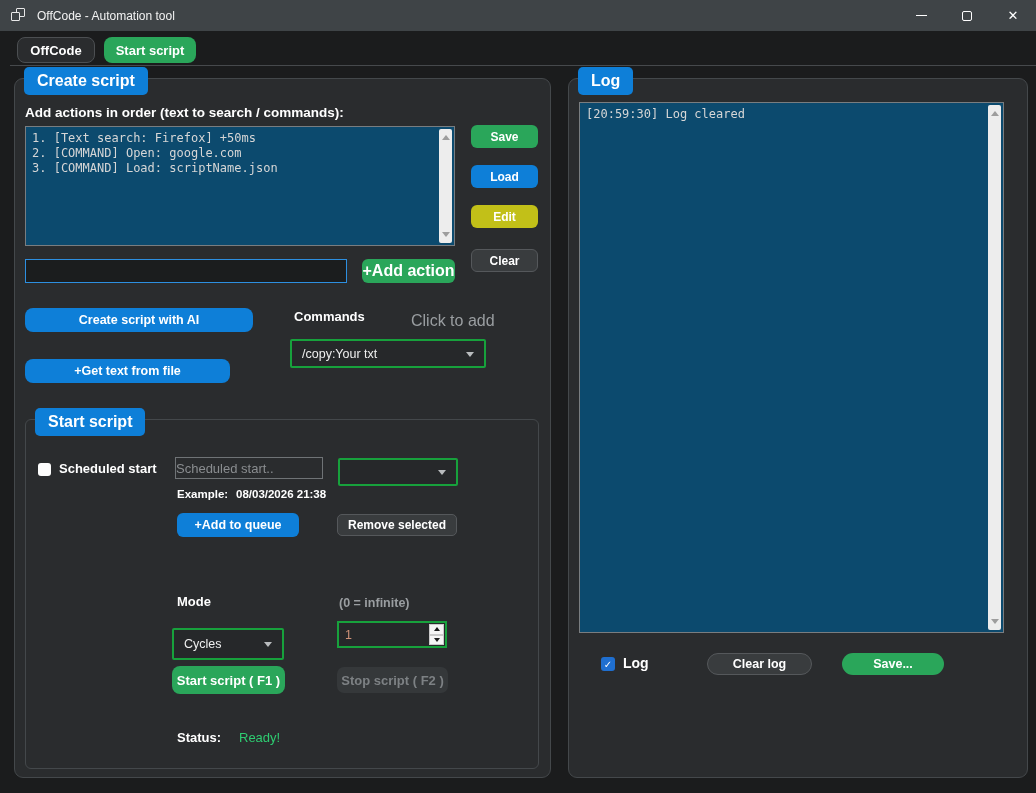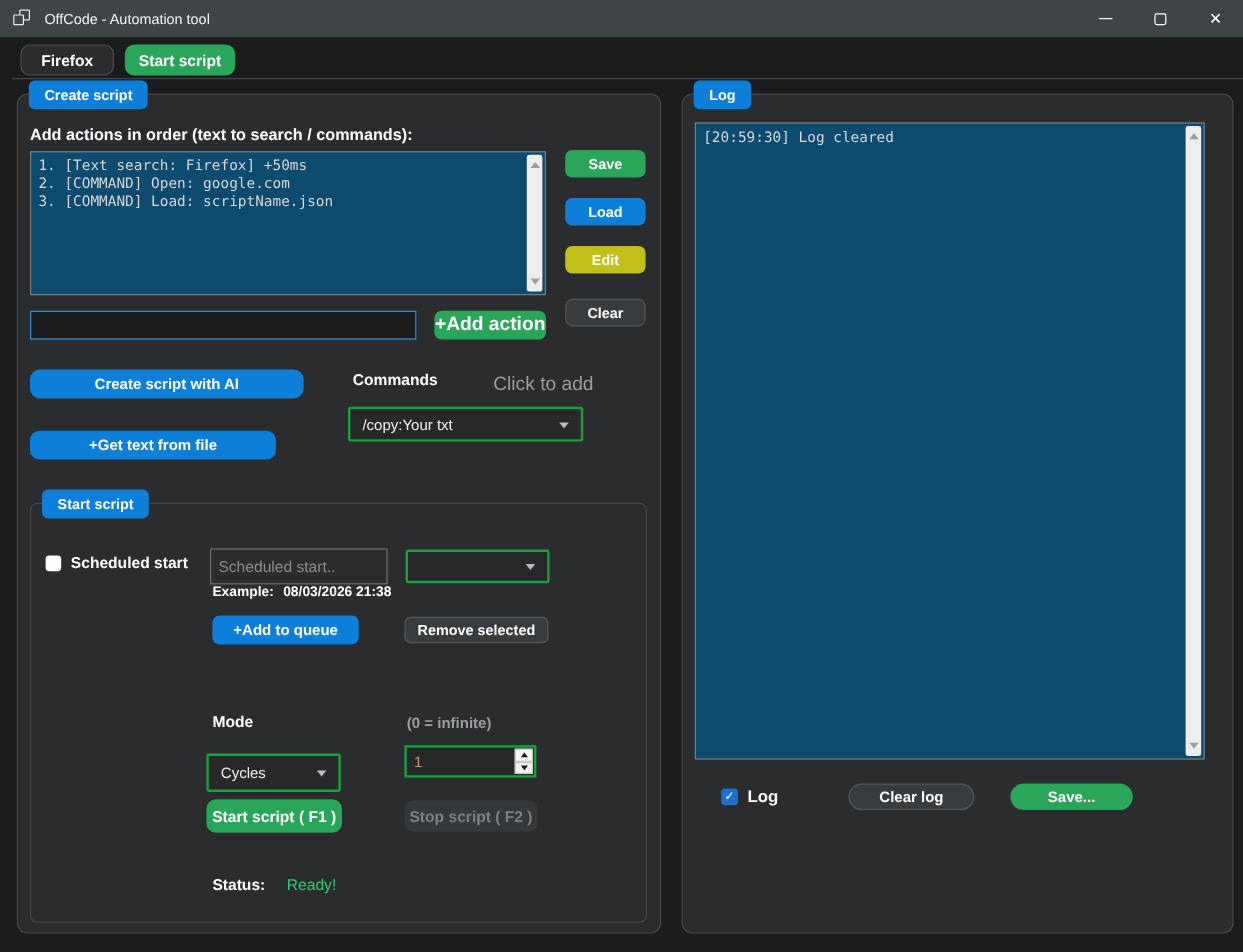--- a/index.html
+++ b/index.html
@@ -27,21 +27,21 @@
   .close-glyph { font-size:13px; color:#fff; font-weight:400; }
   
   .btn { display:flex; align-items:center; justify-content:center; font-weight:bold; color:#fff; border-radius:6px; cursor:default; }
   .toolbar-settings { position:absolute; left:17px; top:37px; width:78px; height:26px; background:#2a2c2e; border:1px solid #4c4f52; border-radius:8px; font-size:13px; }
   .toolbar-start { position:absolute; left:104px; top:37px; width:92px; height:26px; background:#2aa65a; border-radius:8px; font-size:13px; }
   .toolbar-divider { position:absolute; left:10px; top:65px; width:1026px; height:1px; background:#46494c; }
   
   .panel { position:absolute; background:#2a2c2e; border:1px solid #44484b; border-radius:9px; }
   .panel-left { left:14px; top:78px; width:537px; height:700px; }
   .panel-right { left:568px; top:78px; width:460px; height:700px; }
-  .tab { position:absolute; top:-12px; left:9px; background:#0e7fd8; color:#fff; font-weight:bold; font-size:12px; padding:5px 13px; border-radius:5px; }
+  .tab { position:absolute; top:-12px; left:9px; background:#0e7fd8; color:#fff; font-weight:bold; font-size:16px; padding:5px 13px; border-radius:5px; }
   .section-heading { position:absolute; left:10px; top:26px; font-size:13.5px; font-weight:bold; }
   
   .codebox {
     position:absolute; background:#0c4a6e; border:1px solid #797d80;
     font-family:"DejaVu Sans Mono", monospace; font-size:12px; color:#d6d6d6;
     padding:4px 20px 4px 6px; line-height:15px; overflow:hidden;
   }
   .actions-box { left:10px; top:47px; width:430px; height:120px; }
   .log-box { left:10px; top:23px; width:425px; height:531px; }
   .vscroll { position:absolute; top:2px; bottom:2px; right:2px; width:13px; background:#ededed; border-radius:2px; }
@@ -71,23 +71,23 @@
     display:flex; align-items:center; padding-left:10px; font-size:12.5px; color:#efefef;
   }
   .commands-select { left:275px; top:260px; width:196px; height:29px; }
   .caret { position:absolute; right:10px; top:50%; margin-top:-2px; width:0; height:0;
     border-left:4.5px solid transparent; border-right:4.5px solid transparent; border-top:5px solid #b9bcbe; }
   
   .inner-panel { position:absolute; left:10px; top:340px; width:514px; height:350px; border:1px solid #44484b; border-radius:6px; }
   .checkbox-empty { position:absolute; left:12px; top:43px; width:13px; height:13px; background:#fdfdfd; border-radius:3px; }
   .sched-label { position:absolute; left:33px; top:41px; font-size:13px; font-weight:bold; }
   .sched-input {
-    position:absolute; left:149px; top:37px; width:148px; height:30px;
+    position:absolute; left:149px; top:37px; width:148px; height:22px;
     background:#2a2c2e; border:1px solid #6f7376; color:#c8c8c8; font-family:"Liberation Sans", sans-serif;
-    font-size:13px; padding:0 6px; outline:none;
+    font-size:13px; padding:0 0; outline:none;
   }
   .sched-input::placeholder { color:#8a8d90; }
   .queue-select { left:312px; top:38px; width:120px; height:28px; }
   .example-label { position:absolute; left:151px; top:68px; font-size:11.5px; font-weight:bold; }
   .example-value { position:absolute; left:210px; top:68px; font-size:11.5px; font-weight:bold; }
   .queue-btn { position:absolute; left:151px; top:93px; width:122px; height:24px; font-size:12.5px; }
   .remove-btn { position:absolute; left:311px; top:94px; width:120px; height:22px; font-size:12px; border-radius:5px; }
   .mode-label { position:absolute; left:151px; top:174px; font-size:13px; font-weight:bold; }
   .infinite-label { position:absolute; left:313px; top:176px; font-size:12.5px; font-weight:bold; color:#9a9ea1; }
   .mode-select { left:146px; top:208px; width:112px; height:32px; }
@@ -124,21 +124,21 @@
       </div>
     <div class="win-btn">
         <span class="max-glyph"></span>
       </div>
     <div class="win-btn">
         <span class="close-glyph">✕</span>
       </div>
   </div>
 </div>
 
-<div class="btn toolbar-settings">Firefox</div>
+<div class="btn toolbar-settings">OffCode</div>
 <div class="btn toolbar-start">Start script</div>
 <div class="toolbar-divider"></div>
 
 <div class="panel panel-left">
   <div class="tab">Create script</div>
   <div class="section-heading">Add actions in order (text to search / commands):</div>
 
   <div class="codebox actions-box">
     <div>1. [Text search: Firefox] +50ms</div>
     <div>2. [COMMAND] Open: google.com</div>

